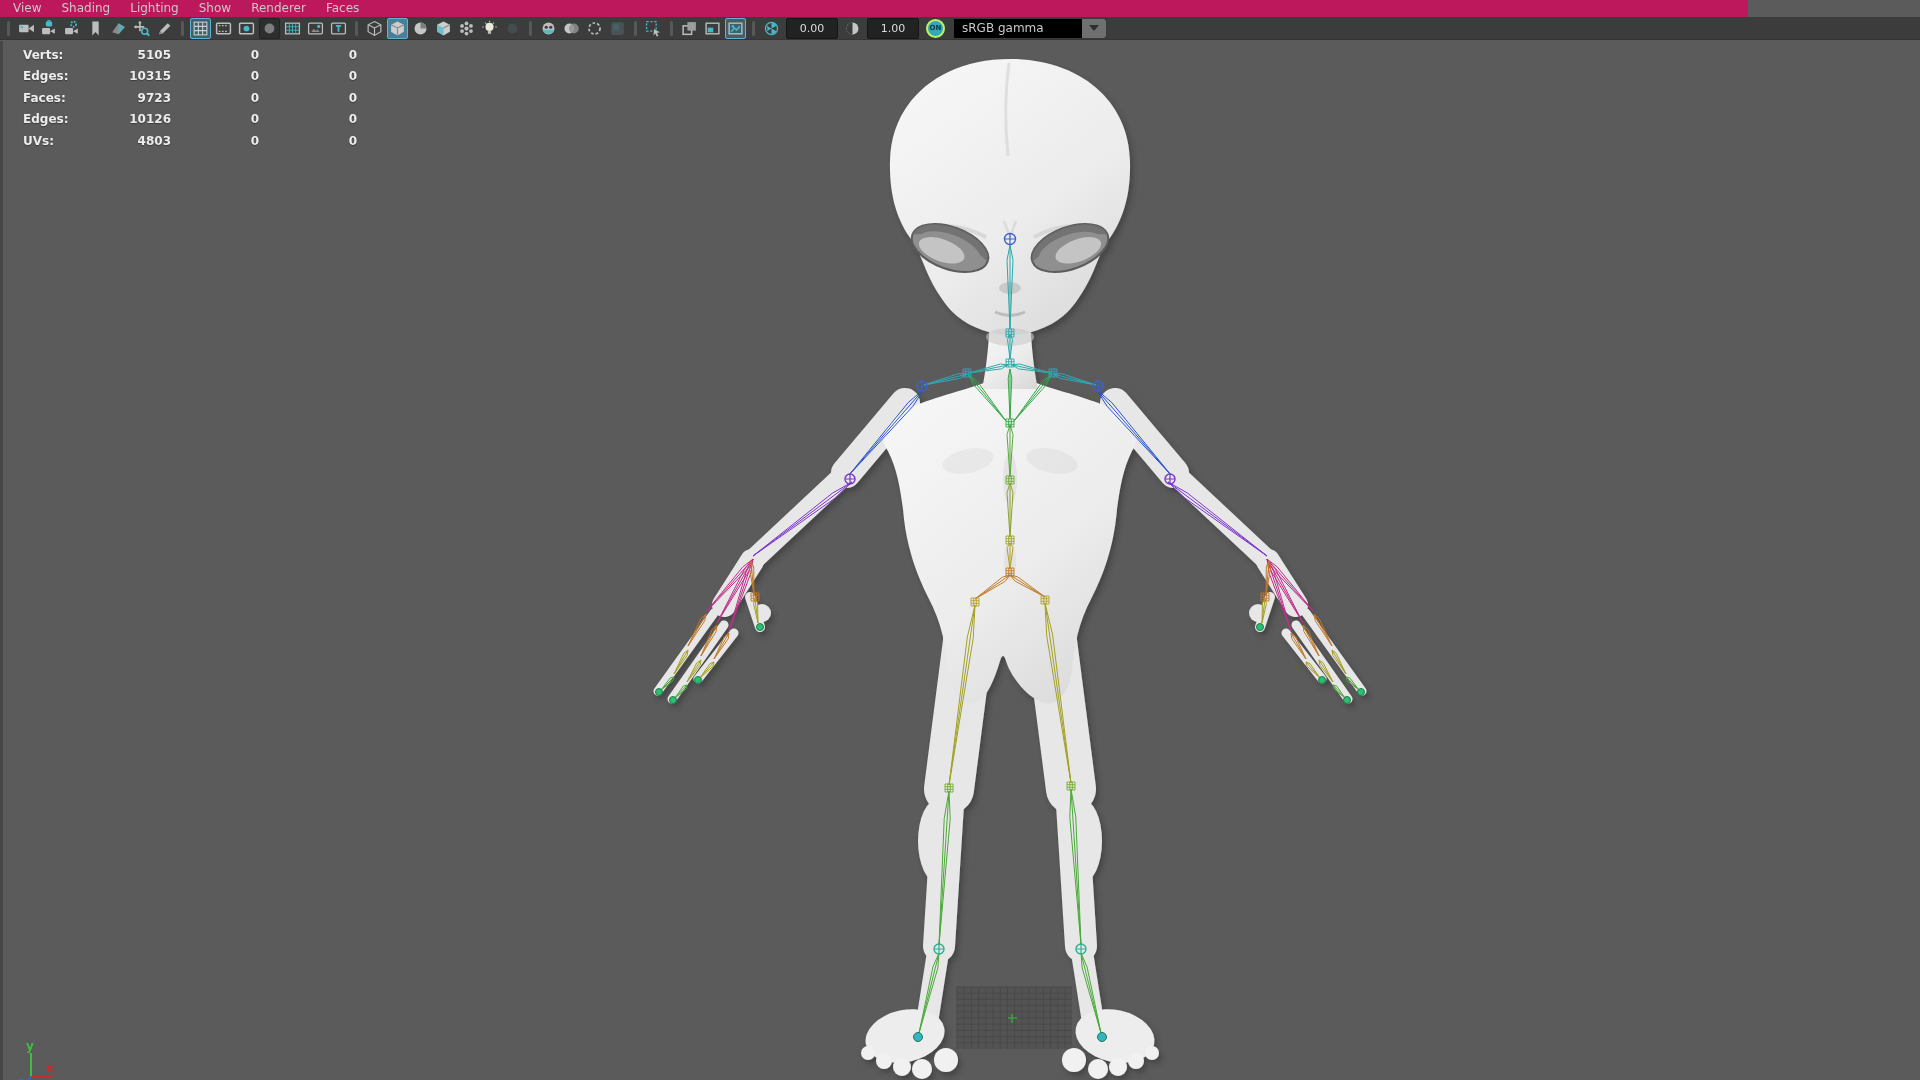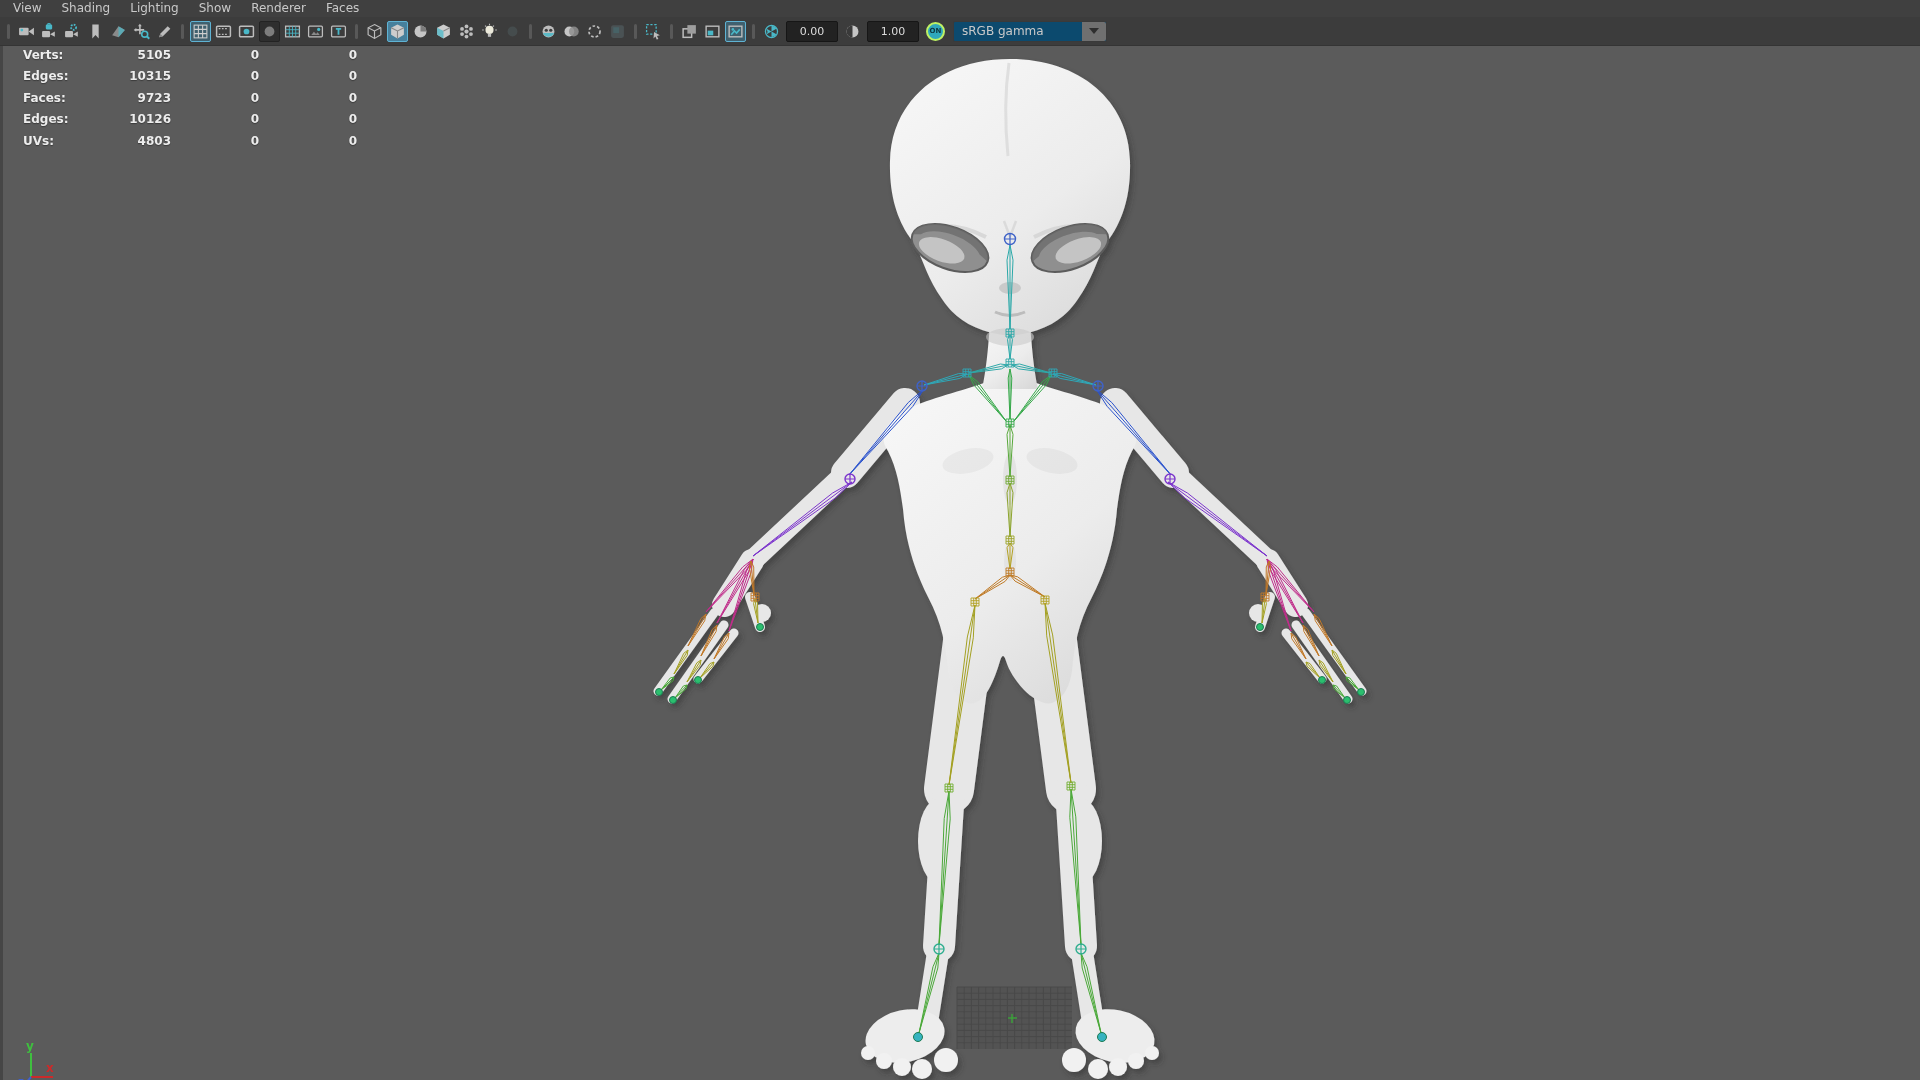--- a/index.html
+++ b/index.html
@@ -1,38 +1,38 @@
 <!DOCTYPE html>
 <html><head>
 <meta charset="utf-8">
 <style>
   html,body{margin:0;padding:0;width:1920px;height:1080px;overflow:hidden;
     font-family:"DejaVu Sans","Liberation Sans",sans-serif;background:#5b5b5b;}
   
-  .menubar{position:absolute;left:0;top:0;width:1920px;height:17px;background:#404040;
+  .menubar{position:absolute;left:0;top:0;width:1748px;height:17px;background:#be185d;
     display:flex;align-items:center;z-index:30;}
   .menu-item{color:#c9c9c9;font-size:12px;padding:1px 10px;cursor:default;line-height:15px;}
   .menu-item:first-child{padding-left:13px;}
   
-  .toolbar{position:absolute;left:0;top:17px;width:1920px;height:29px;background:#3c3c3c;
+  .toolbar{position:absolute;left:0;top:17px;width:1920px;height:23px;background:#3c3c3c;
     display:flex;align-items:center;z-index:30;border-bottom:1px solid #343434;padding-left:2px;box-sizing:border-box;}
   .tbtn{width:21px;height:21px;display:flex;align-items:center;justify-content:center;
     background:transparent;border:1px solid transparent;border-radius:2px;padding:0;margin:0 1px;flex:none;}
   .tbtn svg{display:block;}
   .active-border{border-color:#5fb3d4;background:#40606e;}
   .active-fill{border-color:#5fb3d4;background:#47809c;}
   .pressed{background:#2e2e2e;border-color:#232323;}
   .disabled{opacity:.55;}
   .tsep{width:3px;height:15px;background:#585858;border-radius:2px;margin:0 5px;flex:none;}
   .tfield{width:46px;height:17px;background:#222;border:1px solid #161616;color:#dcdcdc;
     font:11px "DejaVu Sans",sans-serif;text-align:center;border-radius:2px;margin:0 3px;flex:none;}
   .on-toggle{width:19px;height:19px;border-radius:50%;background:#2fa8bc;color:#0d3640;
     font:bold 7px "DejaVu Sans",sans-serif;border:2px solid #bef264;margin:0 4px;flex:none;
     display:flex;align-items:center;justify-content:center;padding:0;}
-  .dd{display:flex;align-items:center;width:152px;height:19px;background:#0c4a6e;
+  .dd{display:flex;align-items:center;width:152px;height:19px;background:#000000;
     border:1px solid #3a3a3a;border-radius:2px;margin-left:4px;flex:none;}
   .dd-label{flex:1;padding-left:8px;font-size:12px;color:#c9c9c9;white-space:nowrap;}
   .dd-arrow{width:24px;height:19px;background:#707070;border-radius:0 2px 2px 0;
     display:flex;align-items:center;justify-content:center;flex:none;}
   .dd-arrow i{width:0;height:0;border-left:5px solid transparent;border-right:5px solid transparent;
     border-top:6px solid #2e2e2e;display:block;}
   
   .viewport{position:absolute;left:0;top:41px;width:1920px;height:1039px;background:#5b5b5b;
     border-left:3px solid #464646;box-sizing:border-box;}
   .viewport svg{position:absolute;left:-3px;top:0;}

